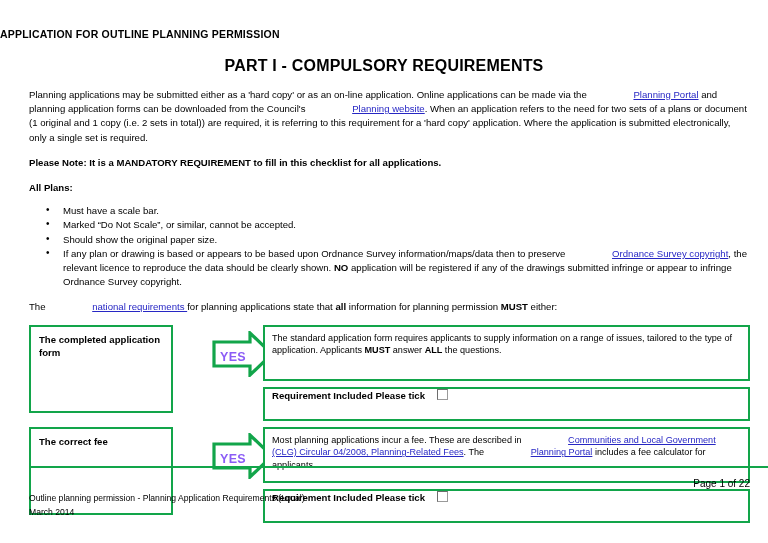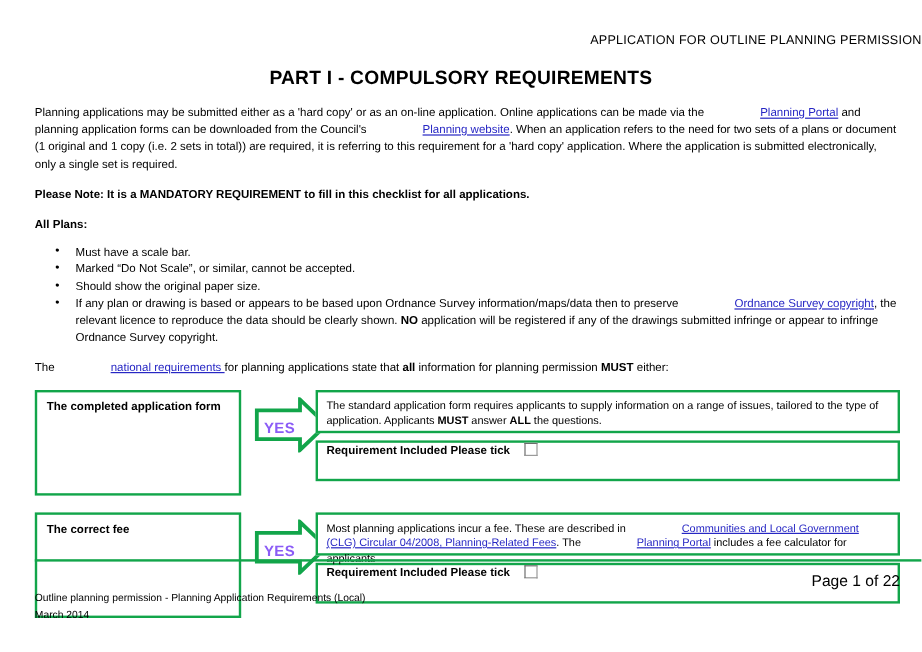--- a/index.html
+++ b/index.html
@@ -15,22 +15,22 @@
     position: relative;
     overflow: hidden;
   }
   .page {
     position: relative;
     width: 768px;
     height: 543px;
     padding: 0;
   }
   .doc-title {
-    text-align: right;
-    font-weight: normal;
+    text-align: left;
+    font-weight: bold;
     font-size: 10.5px;
     letter-spacing: 0.2px;
     margin: 0;
     padding-top: 28px;
   }
   .doc-subtitle {
     text-align: center;
     font-weight: bold;
     font-size: 16px;
     letter-spacing: 0.2px;
@@ -92,21 +92,21 @@
   
   .req-block {
     position: relative;
     margin-top: 10px;
     height: 92px;
   }
   .req-block .left-box {
     position: absolute;
     left: 0;
     top: 0;
-    width: 172px;
+    width: 144px;
     height: 88px;
     border: 2px solid #12A54A;
     box-sizing: border-box;
     background: #fff;
   }
   .req-block .left-box .lbl {
     font-size: 9.6px;
     font-weight: bold;
     padding: 6px 0 0 8px;
     line-height: 13px;
@@ -134,21 +134,21 @@
     top: 0;
     right: 0;
   }
   .right-box {
     border: 2px solid #12A54A;
     box-sizing: border-box;
     background: #fff;
     width: 100%;
   }
   .right-box.desc {
-    height: 36px;
+    height: 56px;
     padding: 5px 7px 0 7px;
   }
   .right-box.tick {
     height: 34px;
     margin-top: 6px;
     padding: 0 7px;
     display: flex;
     align-items: flex-start;
   }
   .right-box .desc-text {
@@ -180,21 +180,21 @@
     background: #12A54A;
   }
   .footer {
     position: absolute;
     left: 29px;
     right: 18px;
     top: 478px;
   }
   .footer .pageno {
     text-align: right;
-    font-size: 13px;
+    font-size: 10px;
     line-height: 12px;
     margin: 0;
   }
   .footer .foot-lines {
     font-size: 8.6px;
     line-height: 12px;
     margin: 2px 0 0 0;
   }
 </style>
 </head>

